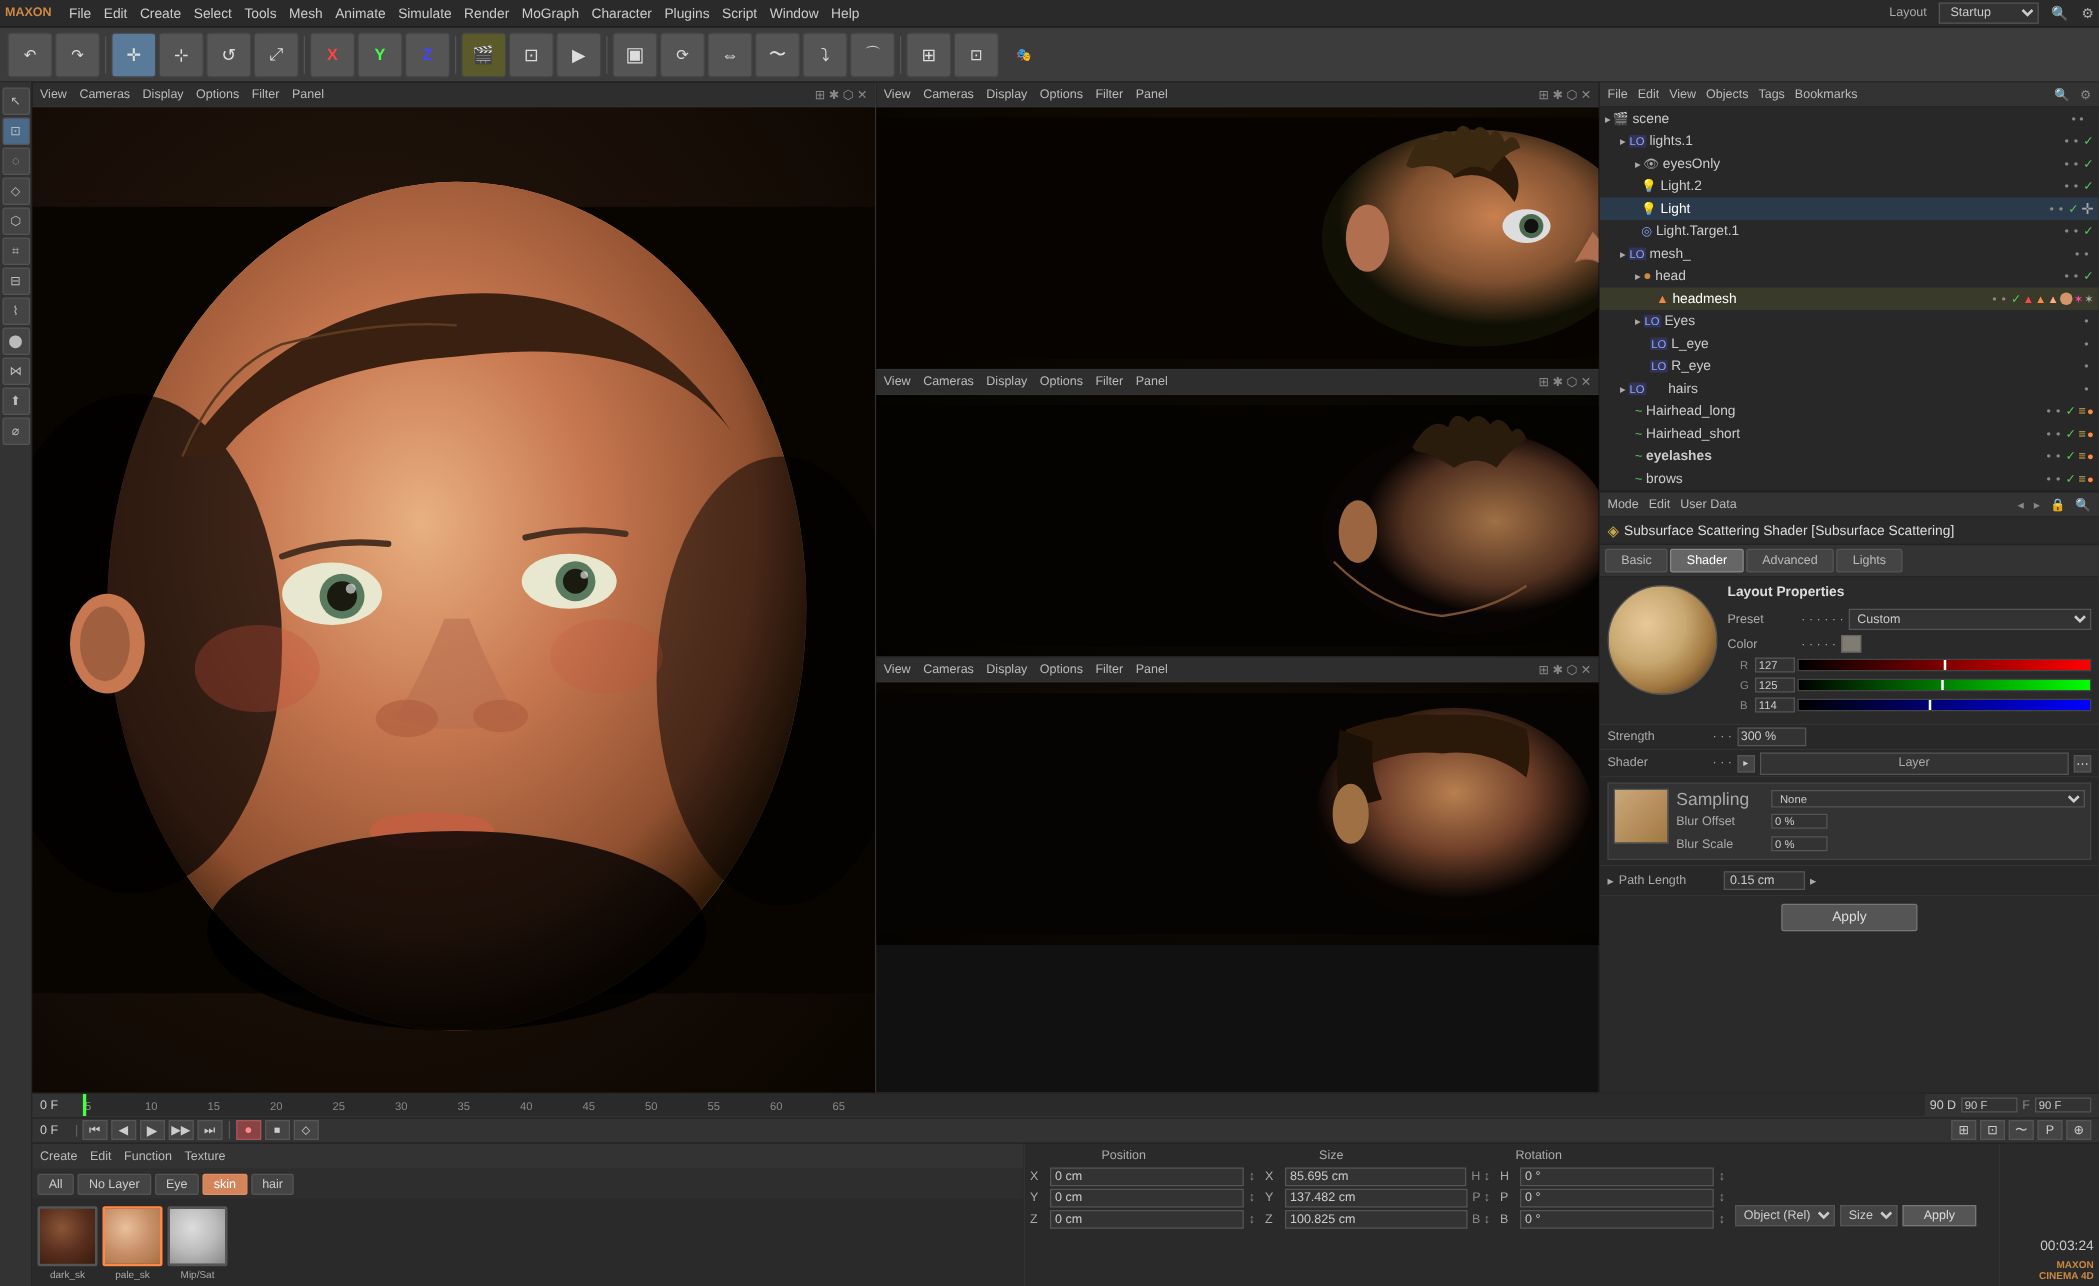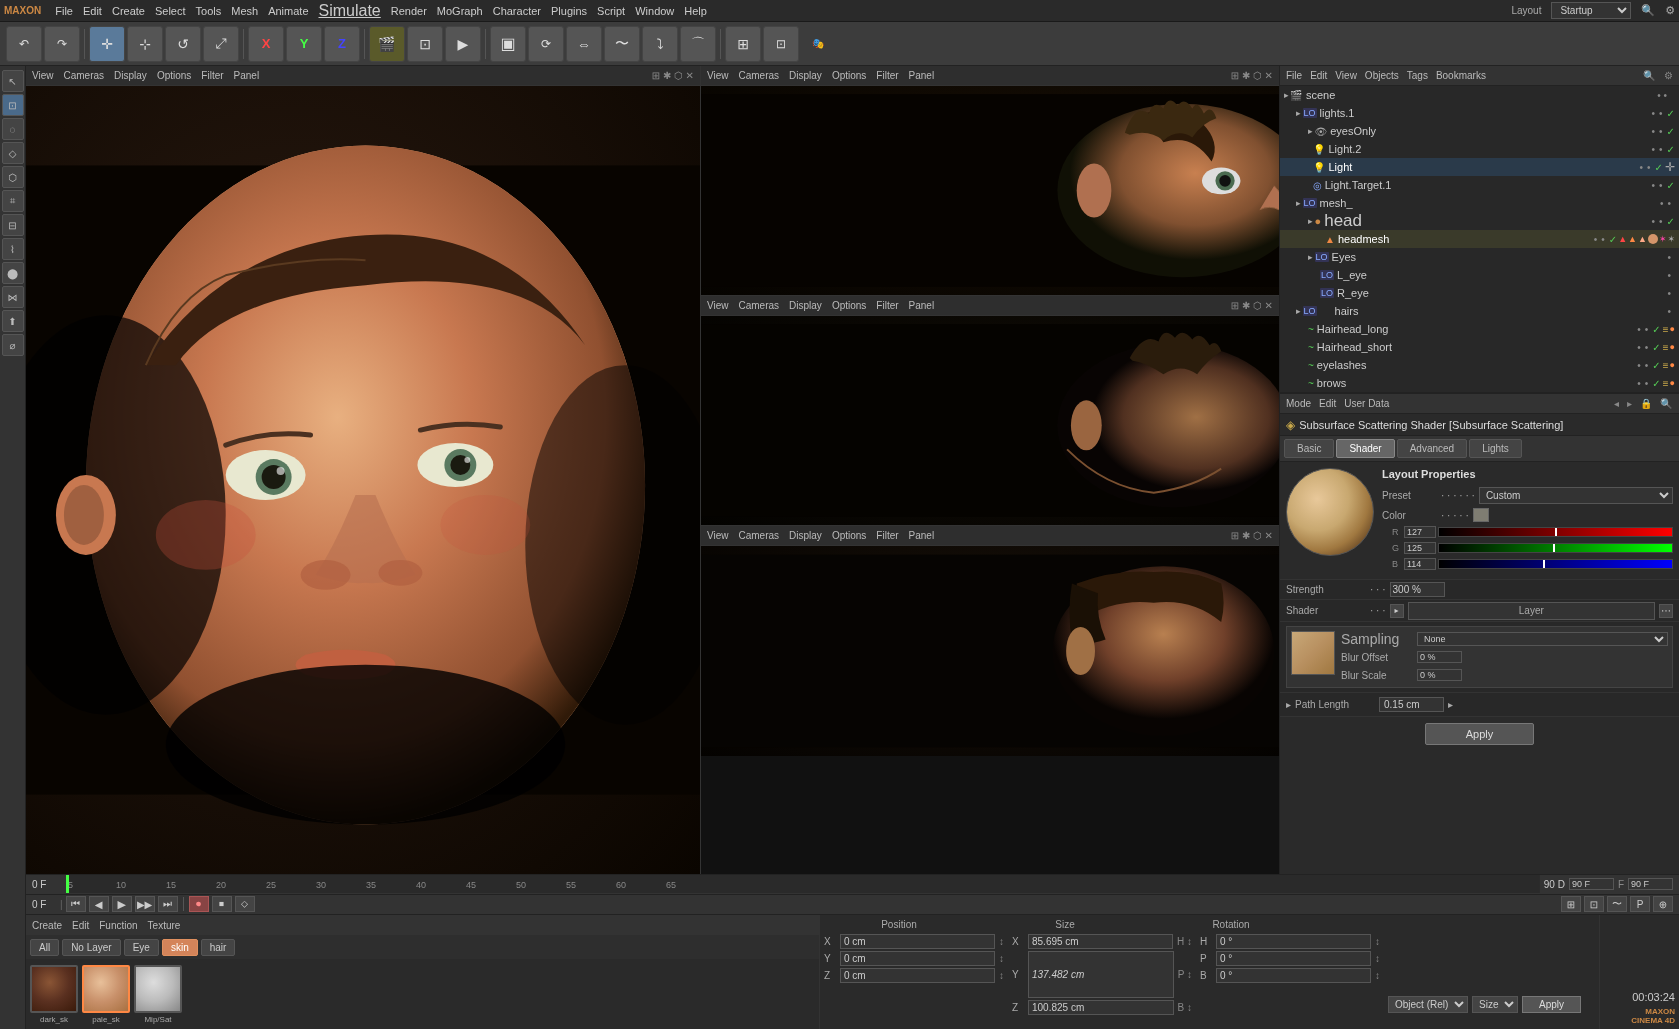--- a/index.html
+++ b/index.html
@@ -20,21 +20,21 @@
 <div id="menubar-container" style="position:relative;">
   <div id="topmenubar" style="display:flex;align-items:center;background:#2a2a2a;height:22px;padding:0 4px;gap:10px;border-bottom:1px solid #1a1a1a;">
     <span style="font-size:10px;color:#c84;font-weight:bold;margin-right:4px;">MAXON</span>
     <span style="font-size:11px;color:#ccc;cursor:pointer;">File</span>
     <span style="font-size:11px;color:#ccc;cursor:pointer;">Edit</span>
     <span style="font-size:11px;color:#ccc;cursor:pointer;">Create</span>
     <span style="font-size:11px;color:#ccc;cursor:pointer;">Select</span>
     <span style="font-size:11px;color:#ccc;cursor:pointer;">Tools</span>
     <span style="font-size:11px;color:#ccc;cursor:pointer;">Mesh</span>
     <span style="font-size:11px;color:#ccc;cursor:pointer;">Animate</span>
-    <span style="font-size:16px;color:#ccc;cursor:pointer;text-decoration:underline;">Simulate</span>
+    <span style="font-size:11px;color:#ccc;cursor:pointer;">Simulate</span>
     <span style="font-size:11px;color:#ccc;cursor:pointer;">Render</span>
     <span style="font-size:11px;color:#ccc;cursor:pointer;">MoGraph</span>
     <span style="font-size:11px;color:#ccc;cursor:pointer;">Character</span>
     <span style="font-size:11px;color:#ccc;cursor:pointer;">Plugins</span>
     <span style="font-size:11px;color:#ccc;cursor:pointer;">Script</span>
     <span style="font-size:11px;color:#ccc;cursor:pointer;">Window</span>
     <span style="font-size:11px;color:#ccc;cursor:pointer;">Help</span>
     <div style="flex:1;"></div>
     <span style="font-size:10px;color:#aaa;">Layout</span>
     <select style="background:#333;border:1px solid #555;color:#ccc;font-size:10px;padding:1px 4px;width:80px;">
@@ -336,21 +336,21 @@
             <span style="color:#aaa;font-size:9px;margin-right:2px;">▸</span>
             <span style="font-size:9px;color:#8af;background:#335;border-radius:1px;padding:0 1px;margin-right:3px;">LO</span>
             <span style="font-size:11px;color:#ccc;flex:1;">mesh_</span>
             <span style="color:#888;font-size:10px;margin-right:4px;">•</span>
             <span style="color:#888;font-size:10px;margin-right:4px;">•</span>
           </div>
 
           <div style="display:flex;align-items:center;height:18px;padding:0 4px;cursor:pointer;padding-left:28px;">
             <span style="color:#aaa;font-size:9px;margin-right:2px;">▸</span>
             <span style="color:#c84;font-size:11px;margin-right:3px;">●</span>
-            <span style="font-size:17px;color:#ccc;flex:1;">head</span>
+            <span style="font-size:11px;color:#ccc;flex:1;">head</span>
             <span style="color:#888;font-size:10px;margin-right:4px;">•</span>
             <span style="color:#888;font-size:10px;margin-right:4px;">•</span>
             <span style="color:#5c5;font-size:10px;">✓</span>
           </div>
 
           <div style="display:flex;align-items:center;height:18px;padding:0 4px;cursor:pointer;padding-left:40px;background:#3a3a2a;">
             <span style="color:#aaa;font-size:9px;margin-right:5px;opacity:0;"> </span>
             <span style="color:#e84;font-size:10px;margin-right:3px;">▲</span>
             <span style="font-size:11px;color:#fff;flex:1;">headmesh</span>
             <span style="color:#888;font-size:10px;margin-right:4px;">•</span>
@@ -406,21 +406,21 @@
             <span style="font-size:11px;color:#ccc;flex:1;">Hairhead_short</span>
             <span style="color:#888;font-size:10px;margin-right:4px;">•</span>
             <span style="color:#888;font-size:10px;margin-right:4px;">•</span>
             <span style="color:#5c5;font-size:10px;">✓</span>
             <span style="color:#c8a84a;font-size:10px;margin-left:2px;">≡</span>
             <span style="color:#f84;font-size:9px;margin-left:1px;">●</span>
           </div>
 
           <div style="display:flex;align-items:center;height:18px;padding:0 4px;cursor:pointer;padding-left:28px;">
             <span style="color:#5c5;font-size:10px;margin-right:3px;">~</span>
-            <span style="font-size:11px;color:#ccc;flex:1;">eyelashes</span>
+            <span style="font-size:11px;color:#ccc;flex:1;font-weight:bold;">eyelashes</span>
             <span style="color:#888;font-size:10px;margin-right:4px;">•</span>
             <span style="color:#888;font-size:10px;margin-right:4px;">•</span>
             <span style="color:#5c5;font-size:10px;">✓</span>
             <span style="color:#c8a84a;font-size:10px;margin-left:2px;">≡</span>
             <span style="color:#f84;font-size:9px;margin-left:1px;">●</span>
           </div>
 
           <div style="display:flex;align-items:center;height:18px;padding:0 4px;cursor:pointer;padding-left:28px;">
             <span style="color:#5c5;font-size:10px;margin-right:3px;">~</span>
             <span style="font-size:11px;color:#ccc;flex:1;">brows</span>
@@ -681,21 +681,21 @@
           </div>
 
           <div style="display:flex;flex-direction:column;gap:2px;width:180px;">
             <div style="display:flex;align-items:center;gap:4px;">
               <span style="font-size:10px;color:#aaa;width:12px;">X</span>
               <input type="text" value="85.695 cm" style="flex: 1 1 0%; background: rgb(51, 51, 51); border: 1px solid rgb(85, 85, 85); color: rgb(204, 204, 204); font-size: 10px; padding: 1px 3px;">
               <span style="font-size:10px;color:#888;">H ↕</span>
             </div>
             <div style="display:flex;align-items:center;gap:4px;">
               <span style="font-size:10px;color:#aaa;width:12px;">Y</span>
-              <input type="text" value="137.482 cm" style="flex: 1 1 0%; background: rgb(51, 51, 51); border: 1px solid rgb(85, 85, 85); color: rgb(204, 204, 204); font-size: 10px; padding: 17px 3px; font-style: italic;">
+              <input type="text" value="137.482 cm" style="flex: 1 1 0%; background: rgb(51, 51, 51); border: 1px solid rgb(85, 85, 85); color: rgb(204, 204, 204); font-size: 10px; padding: 1px 3px;">
               <span style="font-size:10px;color:#888;">P ↕</span>
             </div>
             <div style="display:flex;align-items:center;gap:4px;">
               <span style="font-size:10px;color:#aaa;width:12px;">Z</span>
               <input type="text" value="100.825 cm" style="flex: 1 1 0%; background: rgb(51, 51, 51); border: 1px solid rgb(85, 85, 85); color: rgb(204, 204, 204); font-size: 10px; padding: 1px 3px;">
               <span style="font-size:10px;color:#888;">B ↕</span>
             </div>
           </div>
 
           <div style="display:flex;flex-direction:column;gap:2px;width:180px;">

